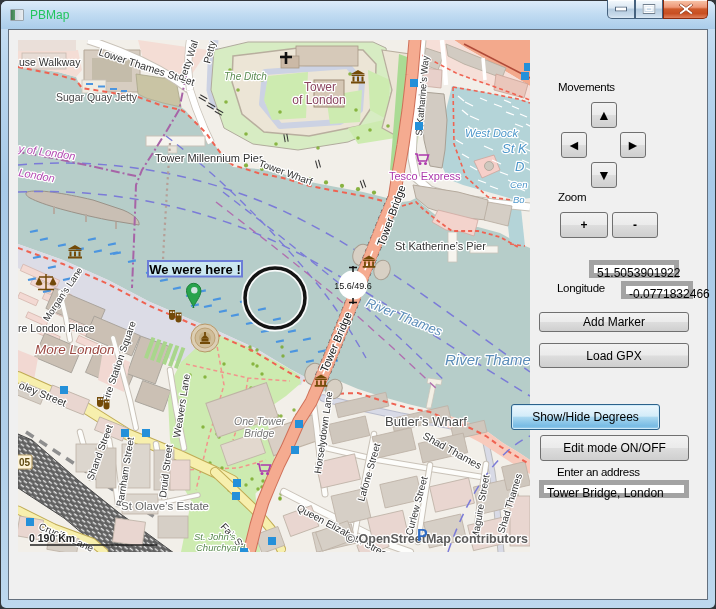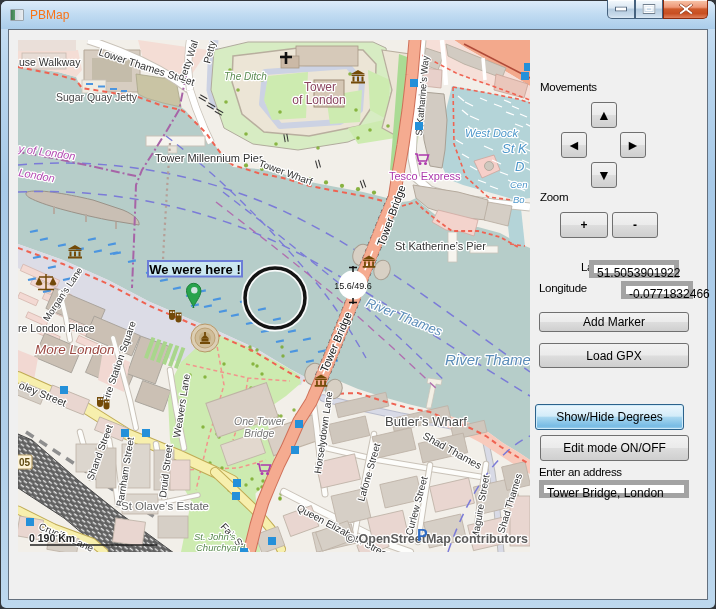--- a/index.html
+++ b/index.html
@@ -8,38 +8,38 @@
 #glass {
   position:absolute; left:1px; top:1px; width:714px; height:607px;
   background:linear-gradient(180deg,#cfe3f6 0%,#bad6ee 10%,#a8cae8 30%,#b2d0ea 75%,#bdd8ee 100%);
   border-radius:6px 6px 5px 5px;
 }
 #glass:before{
   content:""; position:absolute; left:0; top:0; right:0; height:28px;
   background:linear-gradient(180deg,#dcebf9 0%,#c2dcf2 45%,#abcdea 100%);
   border-radius:6px 6px 0 0;
 }
-#titletext { position:absolute; left:30px; top:8px; font-size:12px; color:#f97316; z-index:5;}
+#titletext { position:absolute; left:30px; top:8px; font-size:12px; color:#22c55e; z-index:5;}
 #appicon { position:absolute; left:10px; top:9px; width:14px; height:12px; z-index:5;
   background:linear-gradient(90deg,#3e7a52 0%,#58a06a 35%,#cfd8e2 36%,#e8ecf0 100%); border:1px solid #9aa4ac; border-radius:1px;}
 #caps { position:absolute; right:8px; top:0; z-index:6; display:flex; }
 .cap { width:28px; height:19px; position:relative;
   background:linear-gradient(180deg,#f5fafd 0%,#d9e6f2 45%,#b4cbdf 50%,#c8daea 85%,#dbe9f4 100%);
   border:1px solid #46627e; border-top:none; box-shadow:inset 0 1px 0 rgba(255,255,255,.8);}
 .cap.first { border-radius:0 0 0 5px; }
 #capclose { width:45px; border-radius:0 0 5px 0;
   background:linear-gradient(180deg,#f8c7ab 0%,#ee9878 40%,#ce5a2c 50%,#c84f22 75%,#e0805c 100%);
   border-color:#8c2b0e;}
 .glyph { position:absolute; left:50%; top:50%; transform:translate(-50%,-50%); }
 #client {
   position:absolute; left:8px; top:29px; width:700px; height:571px;
   background:#f0f0f0; border:1px solid #64707e;
 }
 #map { position:absolute; left:9px; top:10px; width:512px; height:512px; overflow:hidden; }
-.lbl { position:absolute; font-size:11.5px; letter-spacing:-0.3px; color:#000; white-space:nowrap;}
+.lbl { position:absolute; font-size:11.5px; letter-spacing:-0.3px; color:#000; white-space:nowrap;margin-left:18px;}
 .btn {
   position:absolute; border:1px solid #707070; border-radius:3px;
   background:linear-gradient(180deg,#f2f2f2 0%,#ebebeb 48%,#dddddd 52%,#cfcfcf 100%);
   font-size:12px; color:#000; text-align:center; display:flex; align-items:center; justify-content:center;
 }
 .btn.blue {
   border:1px solid #2c628b;
   background:linear-gradient(180deg,#edf7fd 0%,#d3ecf9 46%,#a8d7f0 52%,#77bbe4 88%,#9ed0ed 100%);
   box-shadow:inset 0 0 0 1px #cfebfa;
 }
@@ -667,18 +667,18 @@
       </div>
     <div class="lbl" style="left:531px; top:161px;">Zoom</div>
     <div class="btn" style="left:551px; top:182px; width:48px; height:26px; font-weight:bold;">+</div>
     <div class="btn" style="left:603px; top:182px; width:46px; height:26px; font-weight:bold;">-</div>
     <div class="lbl" style="left:530px; top:231px;padding-left:42px;">Latitude</div>
     <div class="inp" style="left:580px; top:230px; width:90px; height:18px;">51.5053901922</div>
     <div class="lbl" style="left:530px; top:252px;">Longitude</div>
     <div class="inp" style="left:612px; top:251px; width:72px; height:18px;">-0.0771832466</div>
     <div class="btn" style="left:530px; top:282px; width:150px; height:20px;">Add Marker</div>
     <div class="btn" style="left:530px; top:313px; width:150px; height:25px;">Load GPX</div>
-    <div class="btn blue" style="left:526px; top:374px; width:149px; height:26px;">Show/Hide Degrees</div>
+    <div class="btn blue" style="left:502px; top:374px; width:149px; height:26px;">Show/Hide Degrees</div>
     <div class="btn" style="left:531px; top:405px; width:149px; height:26px;">Edit mode ON/OFF</div>
     <div class="lbl" style="left:530px; top:436px;">Enter an address</div>
     <div class="inp" style="left:530px; top:450px; width:150px; height:18px;">Tower Bridge, London</div>
   </div>
 </div>
 
 </body></html>

